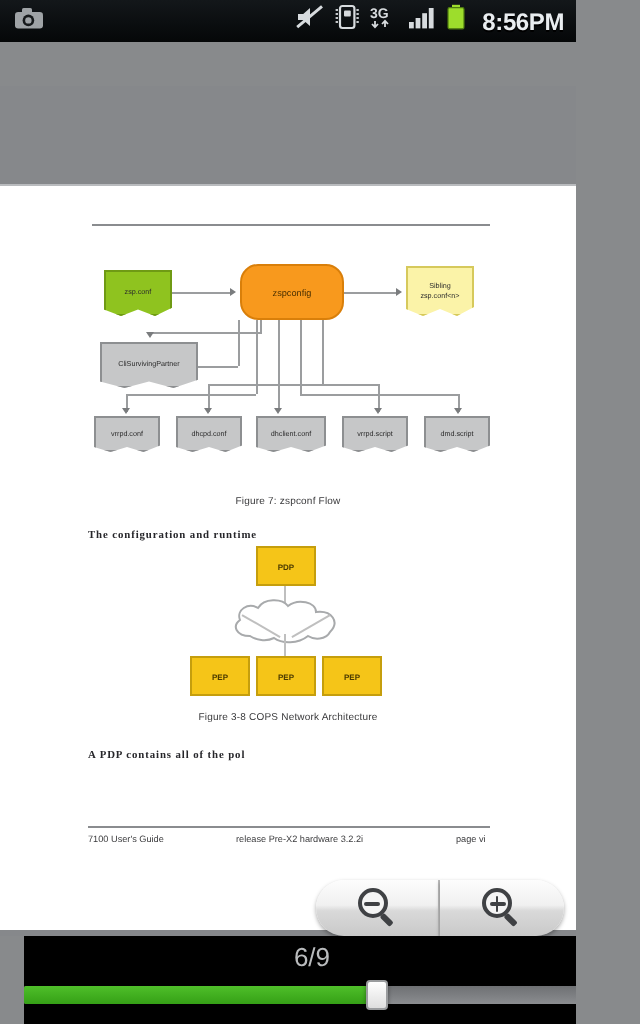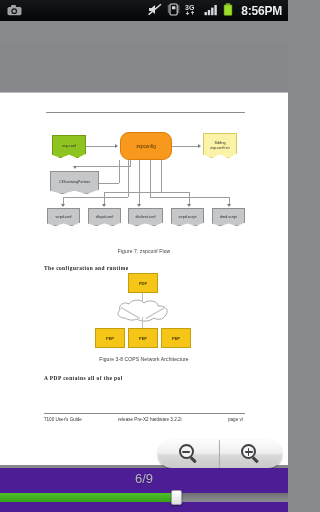--- a/index.html
+++ b/index.html
@@ -160,22 +160,22 @@
     position: absolute; left: 3.5px; top: 6.8px;
     width: 8px; height: 1.8px; background: #3f4144; border-radius: 1px;
   }
   .mag .bar-v {
     position: absolute; left: 6.6px; top: 3.7px;
     width: 1.8px; height: 8px; background: #3f4144; border-radius: 1px;
   }
 
   
   .bottombar {
-    position: absolute; left: 0; top: 468px; width: 288px; height: 44px;
-    background: #4c1d95;
+    position: absolute; left: 12px; top: 468px; width: 288px; height: 44px;
+    background: #000000;
     text-decoration: underline;
   }
   .pageind {
     position: absolute; left: 0; top: 3px; width: 288px;
     text-align: center; font-size: 13px; color: #b9bbbd;
     text-shadow: 0 1px 1px rgba(0,0,0,.25);
   }
   .slider { position: absolute; left: 0; top: 22px; width: 288px; height: 15px; }
   .sl-track {
     position: absolute; left: 0; top: 3px; width: 288px; height: 9px;

